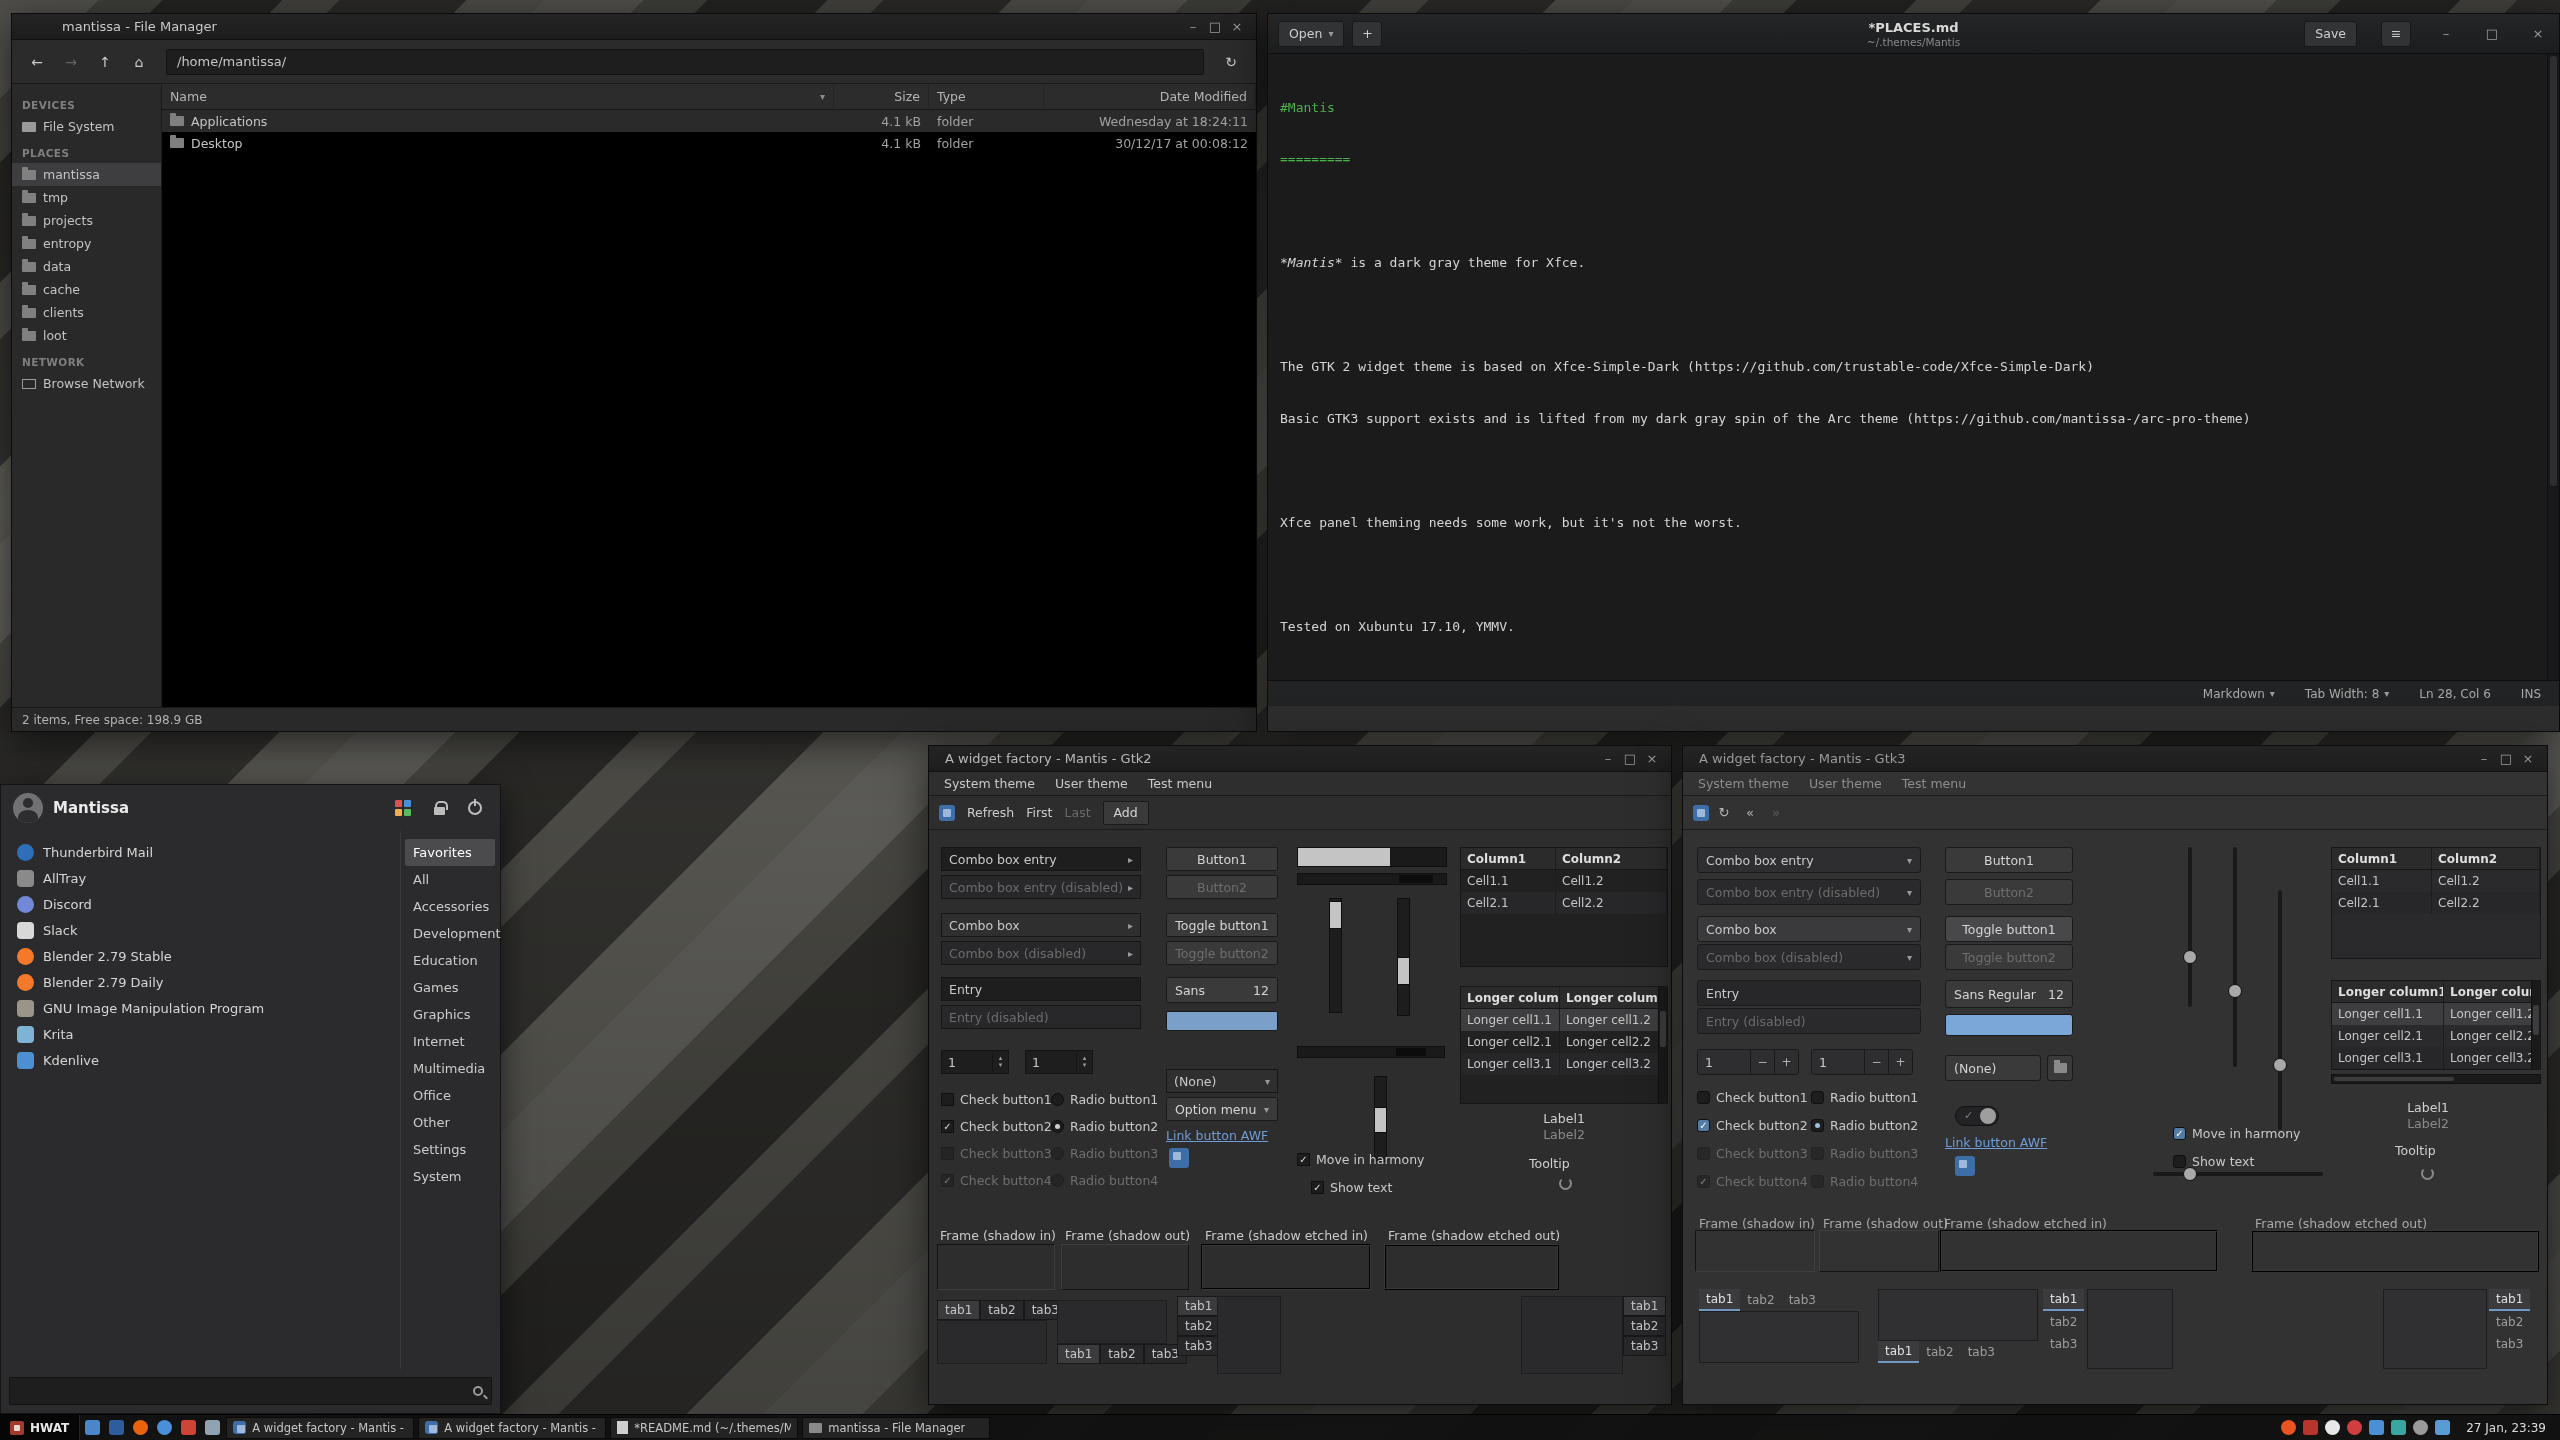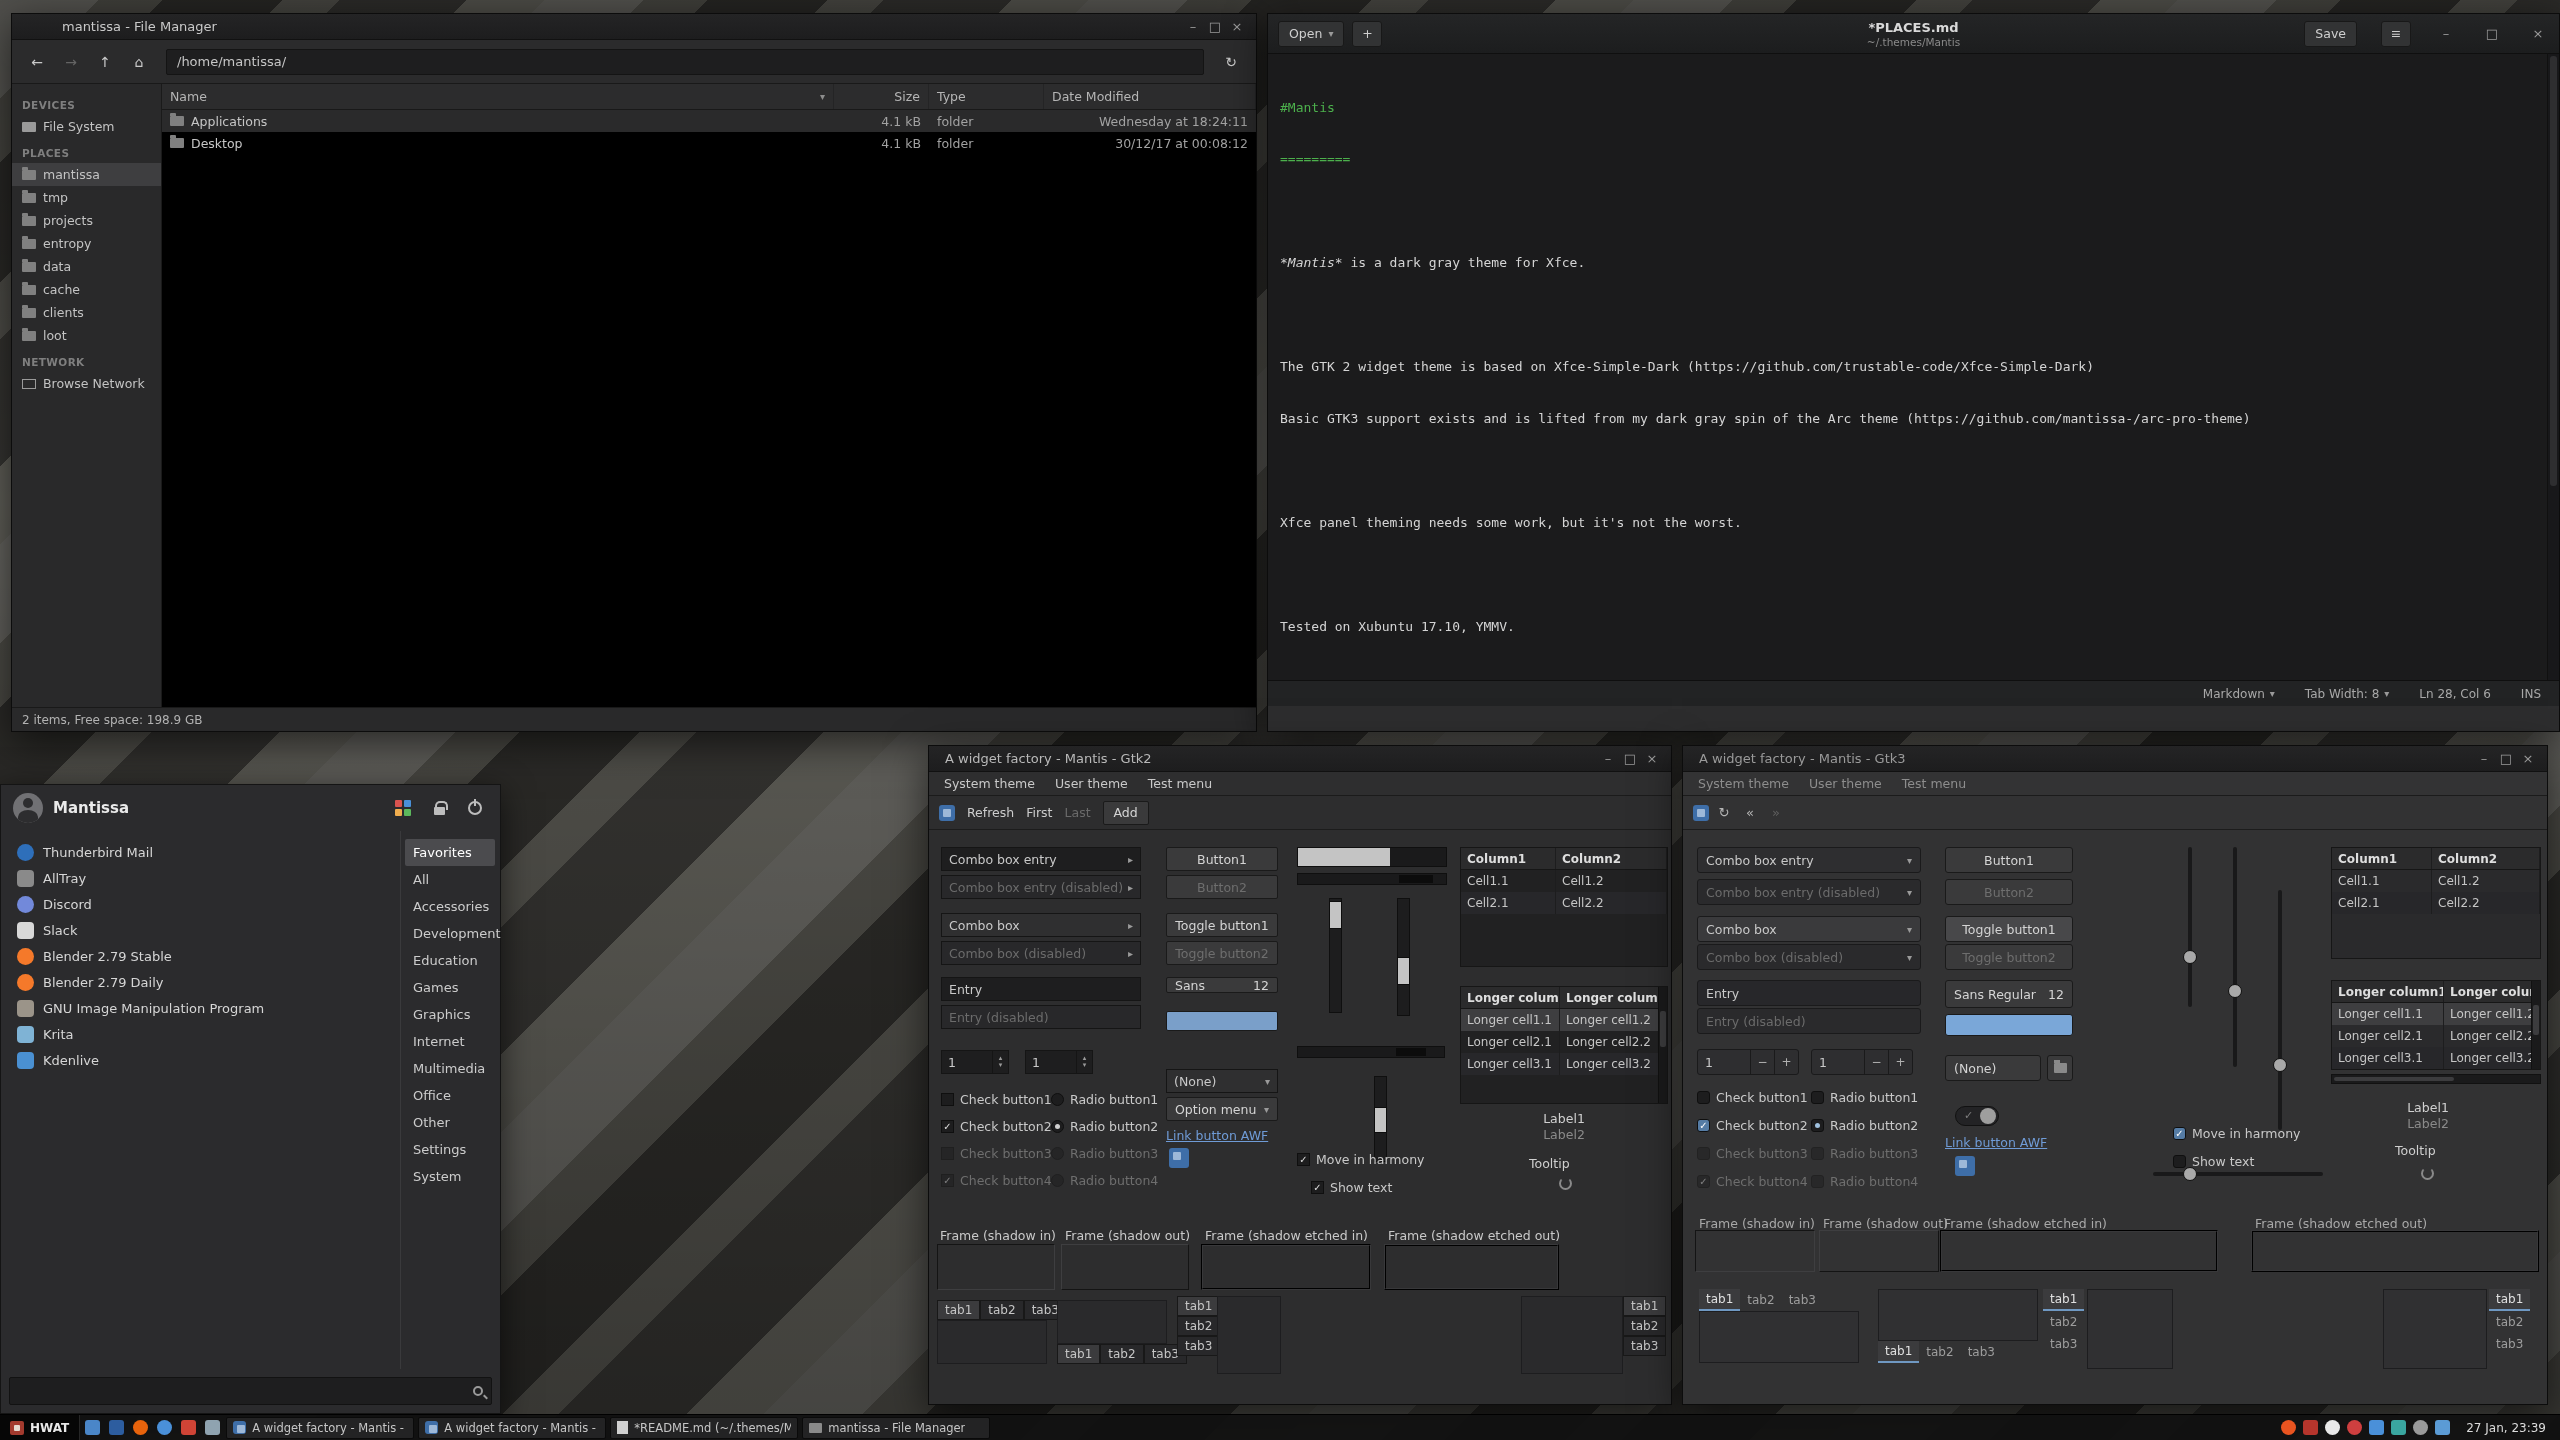--- a/index.html
+++ b/index.html
@@ -24,21 +24,21 @@
 .fold{width:14px;height:10px;background:#808080;border-radius:1px;position:relative;flex:none}
 .fold::before{content:"";position:absolute;top:-3px;left:0;width:6px;height:3px;background:#808080;border-radius:1px 1px 0 0}
 .drive{width:14px;height:10px;background:#9a9a9a;border-radius:1px;flex:none}
 .neti{width:14px;height:10px;border:1px solid #9a9a9a;flex:none}
 .fm-main{flex:1;display:flex;flex-direction:column;background:#000000}
 .fm-cols{display:flex;height:26px;background:#2c2c2d;border-bottom:1px solid #191919;font-size:12.5px;color:#b5b5b5;align-items:center}
 .fc{padding:0 8px;border-right:1px solid #242425;height:100%;display:flex;align-items:center}
 .fc-name{flex:1;justify-content:space-between}
 .fc-size{width:95px;justify-content:flex-end}
 .fc-type{width:115px}
-.fc-date{width:212px;justify-content:flex-start}
+.fc-date{width:212px;justify-content:flex-end}
 .fr{display:flex;height:22px;align-items:center;font-size:12.5px;color:#c6c6c6}
 .fr.alt{background:#2a2a2b}
 .fcell{padding:0 8px;display:flex;align-items:center;gap:7px;height:100%}
 .dim{color:#a2a2a2}
 .fm-status{height:24px;background:#29292a;border-top:1px solid #191919;font-size:12px;color:#b2b2b2;display:flex;align-items:center;padding:0 10px}
 .sorta{color:#8d8d8d;font-size:10px}
 
 .ed-head{height:40px;background:linear-gradient(#242526,#1c1d1e);border-bottom:1px solid #0f0f0f;display:flex;align-items:center;padding:0 10px;gap:8px;position:relative}
 .ebtn{height:26px;background:#323334;border:1px solid #181818;border-radius:3px;color:#cfcfcf;font-size:12.5px;display:flex;align-items:center;padding:0 10px;gap:6px}
 .esq{width:30px;justify-content:center;padding:0}
@@ -436,21 +436,21 @@
       </div>
     <div class="chk ab disd" style="left:122px;top:342px">
         <span class="box rbox"></span>
         <span>Radio button4</span>
       </div>
 
     <div class="gbtn ab" style="left:237px;top:17px;width:112px">Button1</div>
     <div class="gbtn ab disd" style="left:237px;top:45px;width:112px">Button2</div>
     <div class="gbtn ab" style="left:237px;top:83px;width:112px">Toggle button1</div>
     <div class="gbtn ab disd" style="left:237px;top:111px;width:112px">Toggle button2</div>
-    <div class="gbtn ab split" style="left:237px;top:147px;width:112px;height:16px">
+    <div class="gbtn ab split" style="left:237px;top:147px;width:112px;height:26px">
         <span>Sans</span>
         <span>12</span>
       </div>
     <div class="gbtn ab colorb" style="left:237px;top:181px;width:112px;height:20px"></div>
     <div class="g2ent ab" style="left:237px;top:239px;width:112px;background:#2f2f30">
         <span>(None)</span>
         <span class="caret">▾</span>
       </div>
     <div class="gbtn ab split" style="left:237px;top:267px;width:112px">
         <span>Option menu</span>

